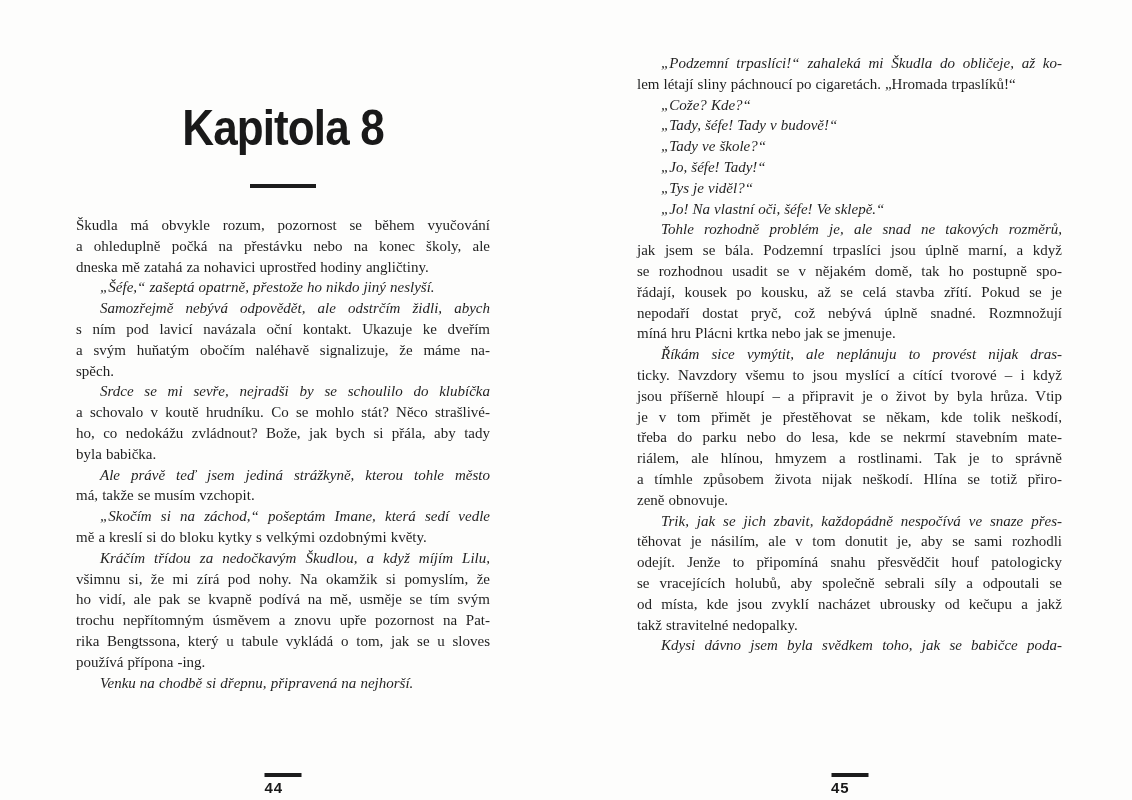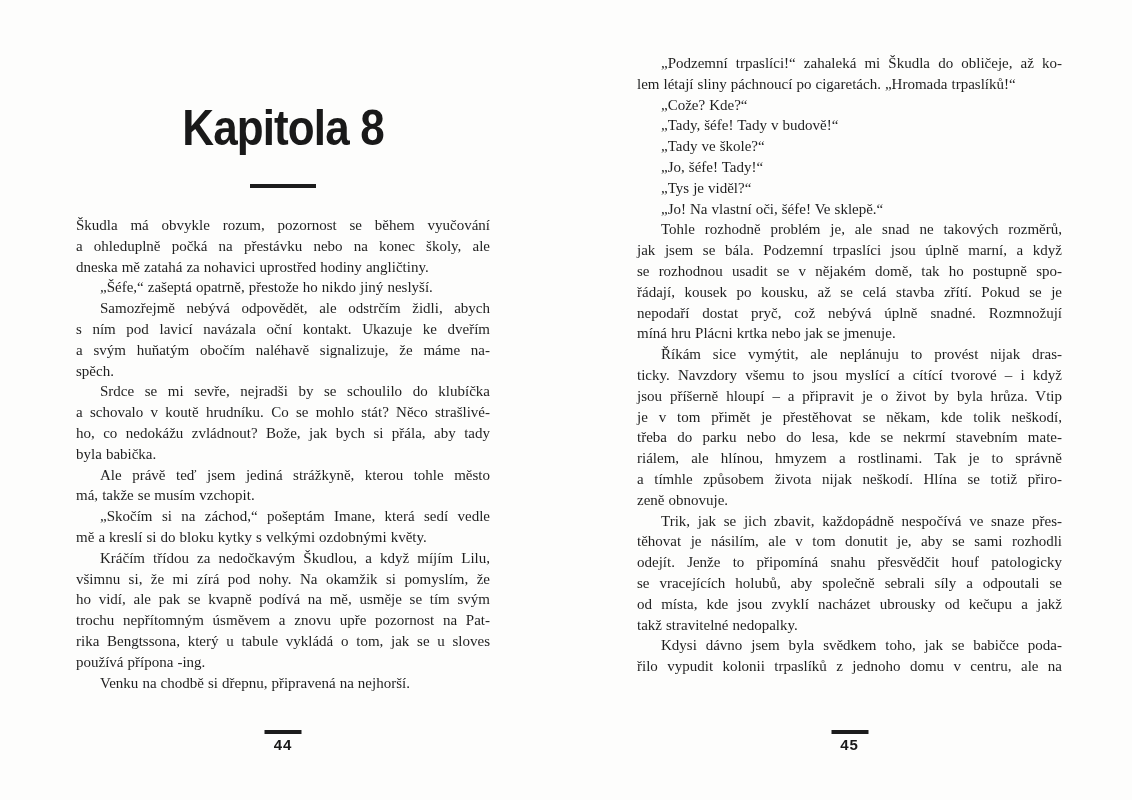--- a/index.html
+++ b/index.html
@@ -59,29 +59,28 @@
   }
   .body-left  { top: 215px; }
   .body-right { top: 53px; }
 
   .line {
     height: 20.8px;
     text-align: justify;
     text-align-last: justify;
     word-spacing: 0.02em;
   }
-  .line.indent { text-indent: 24px; }
+  .line.indent { text-indent: 24px; font-style: italic; }
   .line.end    { text-align-last: left; }
 
   .pagenum {
     position: absolute;
-    top: 730px;
+    top: 773px;
     left: 50%;
     transform: translateX(-50%);
-    text-align: center;
   }
   .pn-rule {
     width: 37px;
     height: 3.5px;
     background: #1c1c1c;
     margin: 0 auto 2px auto;
   }
   .pn-num {
     font-family: "Liberation Sans", sans-serif;
     font-weight: 700;
@@ -153,21 +152,20 @@
         <div class="line">riálem, ale hlínou, hmyzem a rostlinami. Tak je to správně</div>
         <div class="line">a tímhle způsobem života nijak neškodí. Hlína se totiž přiro-</div>
         <div class="line end">zeně obnovuje.</div>
         <div class="line indent">Trik, jak se jich zbavit, každopádně nespočívá ve snaze přes-</div>
         <div class="line">těhovat je násilím, ale v tom donutit je, aby se sami rozhodli</div>
         <div class="line">odejít. Jenže to připomíná snahu přesvědčit houf patologicky</div>
         <div class="line">se vracejících holubů, aby společně sebrali síly a odpoutali se</div>
         <div class="line">od místa, kde jsou zvyklí nacházet ubrousky od kečupu a jakž</div>
         <div class="line end">takž stravitelné nedopalky.</div>
         <div class="line indent">Kdysi dávno jsem byla svědkem toho, jak se babičce poda-</div>
-        <div class="line">řilo vypudit kolonii trpaslíků z jednoho domu v centru, ale na</div>
       </div>
     <div class="pagenum">
       <div class="pn-rule"></div>
       <div class="pn-num">45</div>
     </div>
   </div>
 
 </div>
 
 </body></html>

